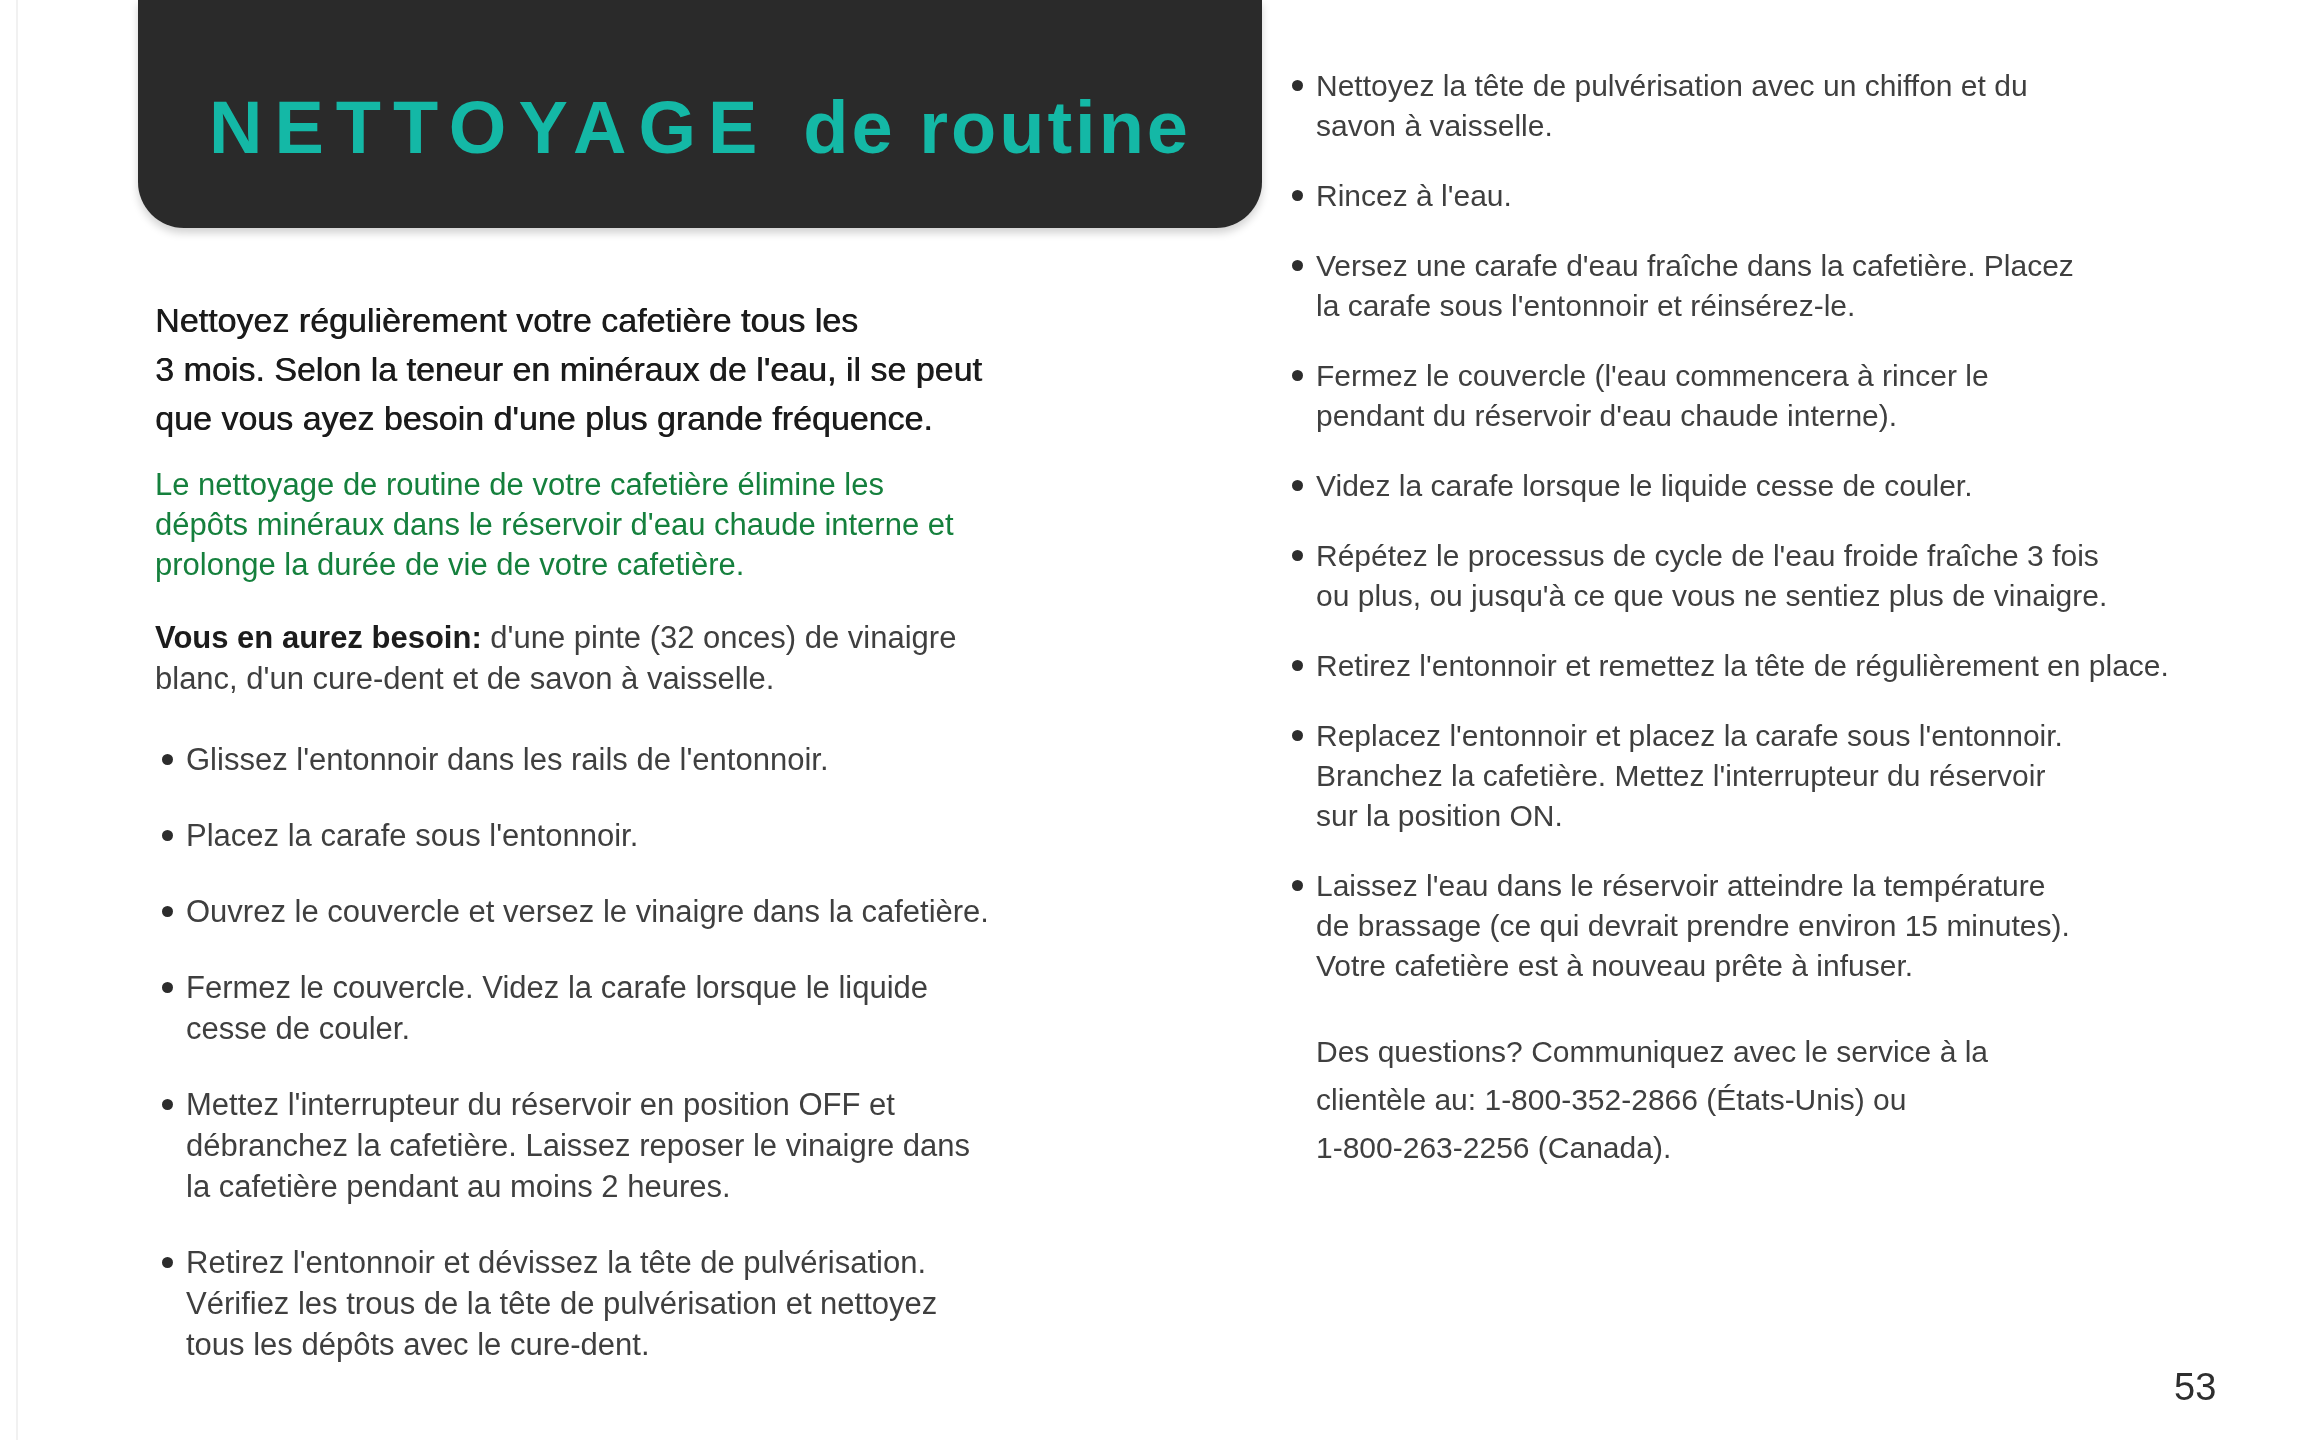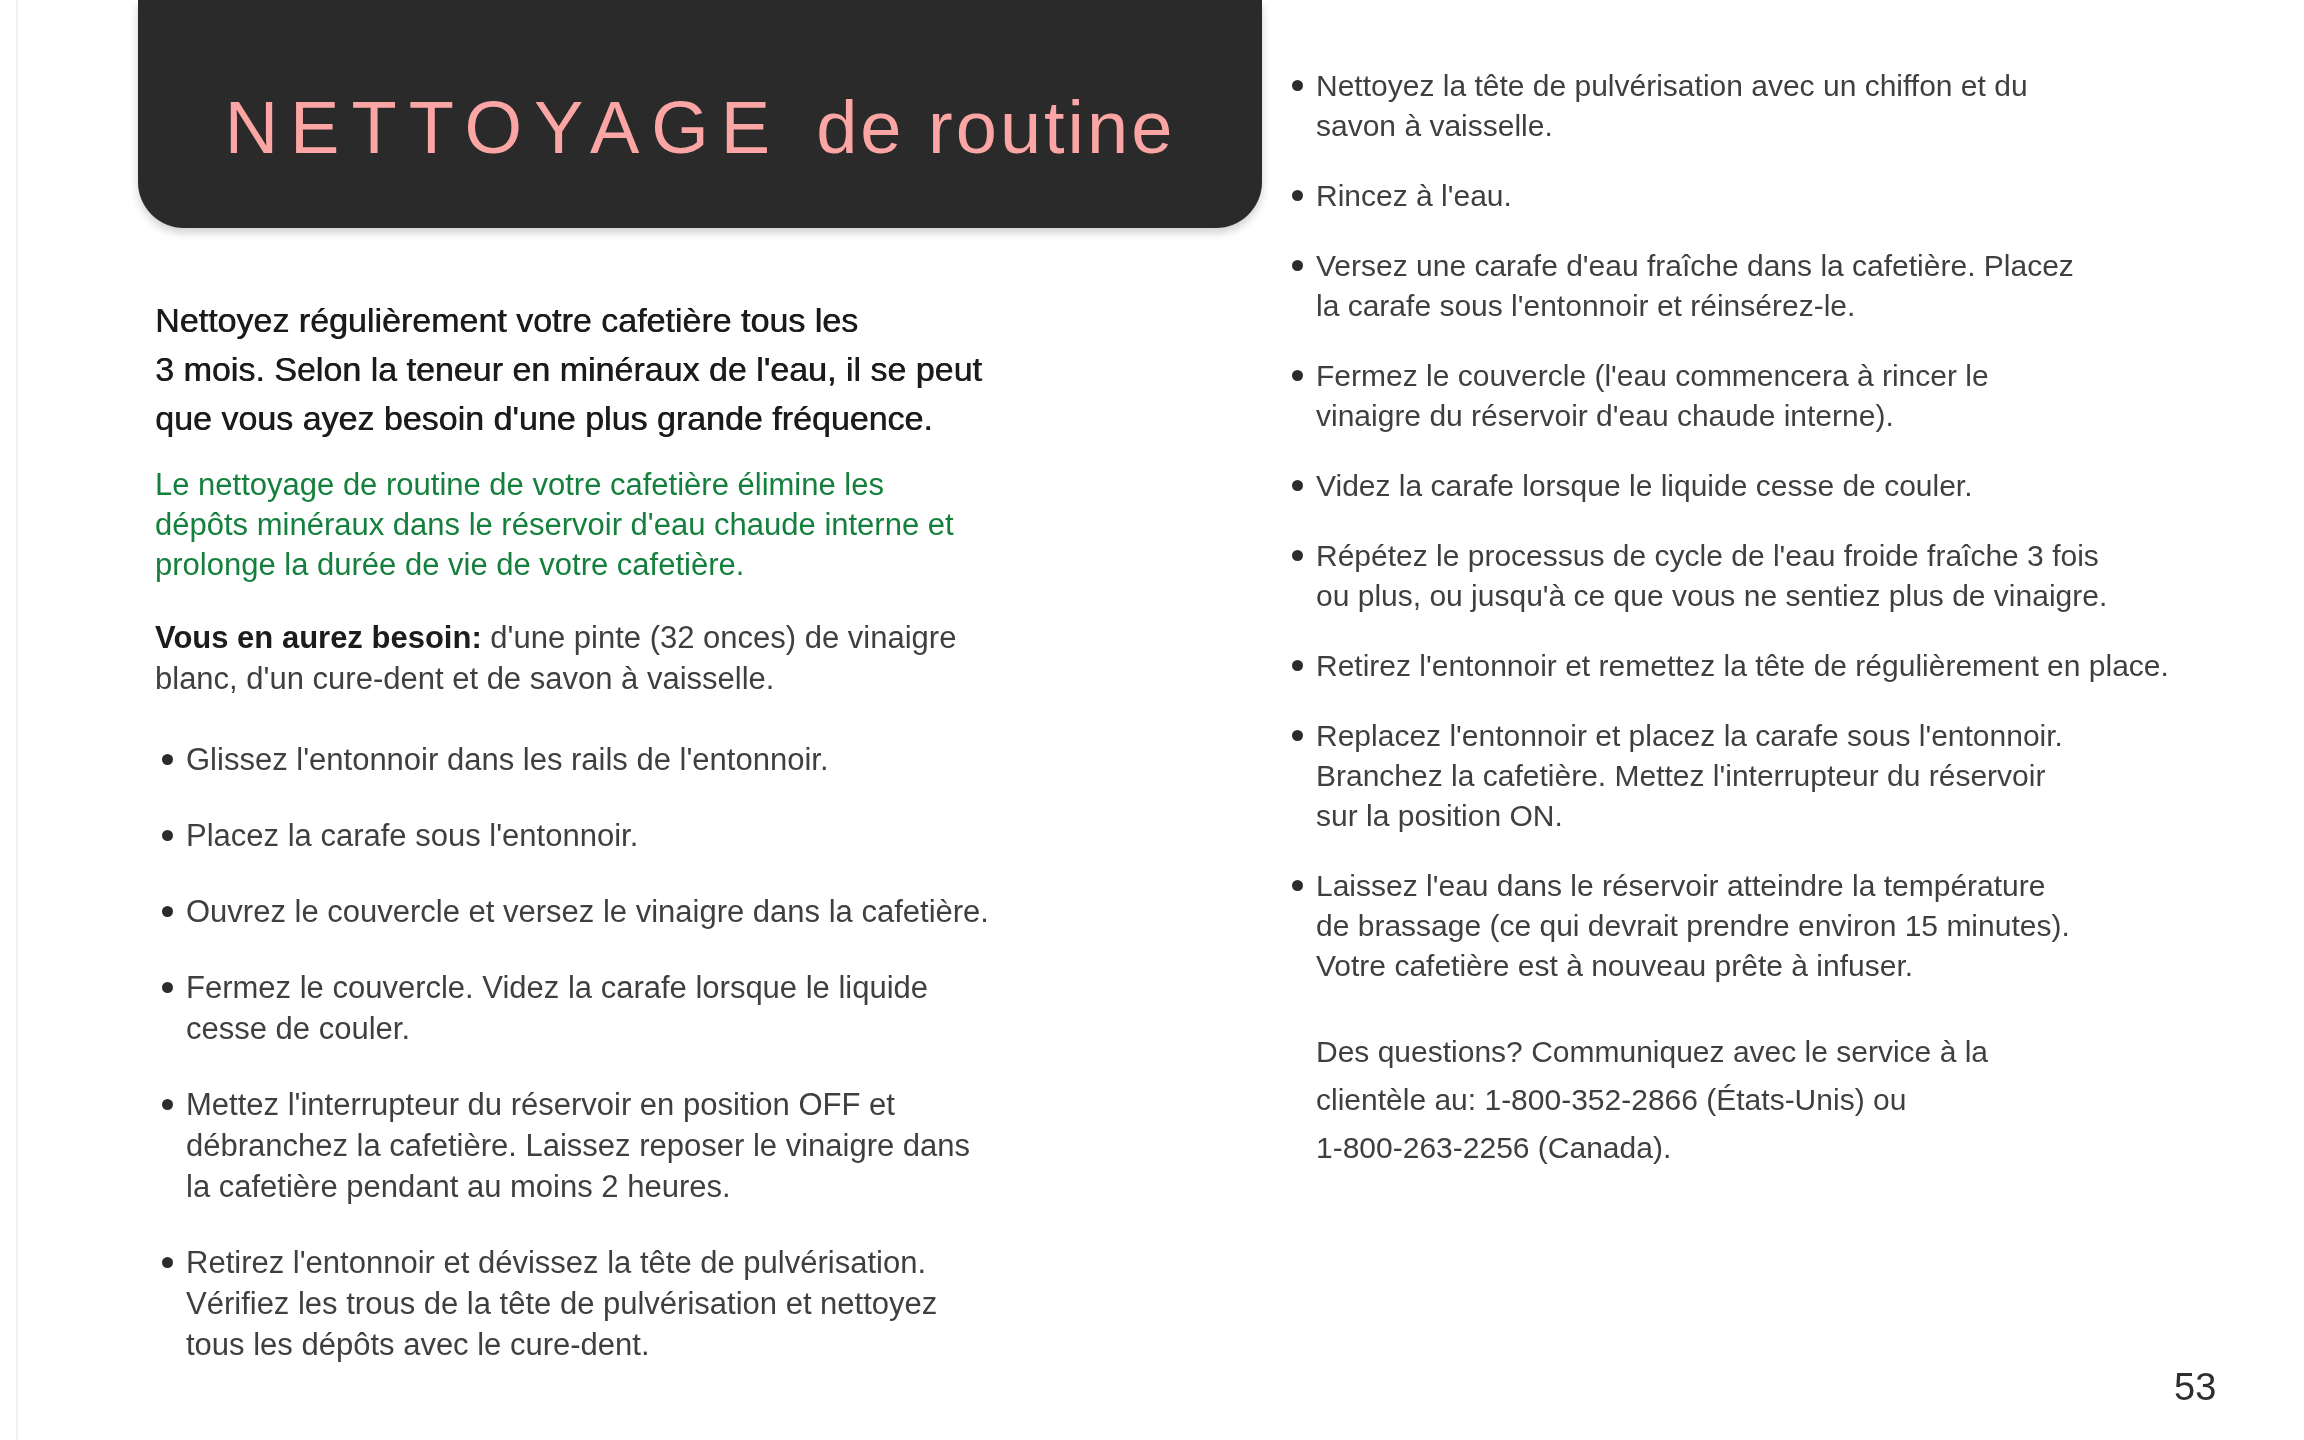--- a/index.html
+++ b/index.html
@@ -26,23 +26,23 @@
     background: #2a2a2a;
     border-radius: 0 0 46px 46px;
     box-shadow: 0 5px 9px rgba(0,0,0,0.18);
     display: flex;
     align-items: center;
     justify-content: center;
     padding-top: 26px;
     box-sizing: border-box;
   }
   .banner-title {
-    color: #fca5a5;
+    color: #14b8a6;
     font-size: 74px;
-    font-weight: 400;
+    font-weight: 700;
     white-space: nowrap;
   }
   .banner-title .t-main { letter-spacing: 12px; }
   .banner-title .t-sub  { letter-spacing: 3px; margin-left: 34px; }
   
   .left-col {
     position: absolute;
     left: 155px; top: 296px;
     width: 1035px;
   }
@@ -154,21 +154,21 @@
   </div>
 
   <div class="right-col">
     <ul class="bullets">
       <li>Nettoyez la tête de pulvérisation avec un chiffon et du
 savon à vaisselle.</li>
       <li>Rincez à l'eau.</li>
       <li>Versez une carafe d'eau fraîche dans la cafetière. Placez
 la carafe sous l'entonnoir et réinsérez-le.</li>
       <li>Fermez le couvercle (l'eau commencera à rincer le
-vinaigre du réservoir d'eau chaude interne).</li>
+pendant du réservoir d'eau chaude interne).</li>
       <li>Videz la carafe lorsque le liquide cesse de couler.</li>
       <li>Répétez le processus de cycle de l'eau froide fraîche 3 fois
 ou plus, ou jusqu'à ce que vous ne sentiez plus de vinaigre.</li>
       <li>Retirez l'entonnoir et remettez la tête de régulièrement en place.</li>
       <li>Replacez l'entonnoir et placez la carafe sous l'entonnoir.
 Branchez la cafetière. Mettez l'interrupteur du réservoir
 sur la position ON.</li>
       <li>Laissez l'eau dans le réservoir atteindre la température
 de brassage (ce qui devrait prendre environ 15 minutes).
 Votre cafetière est à nouveau prête à infuser.</li>

